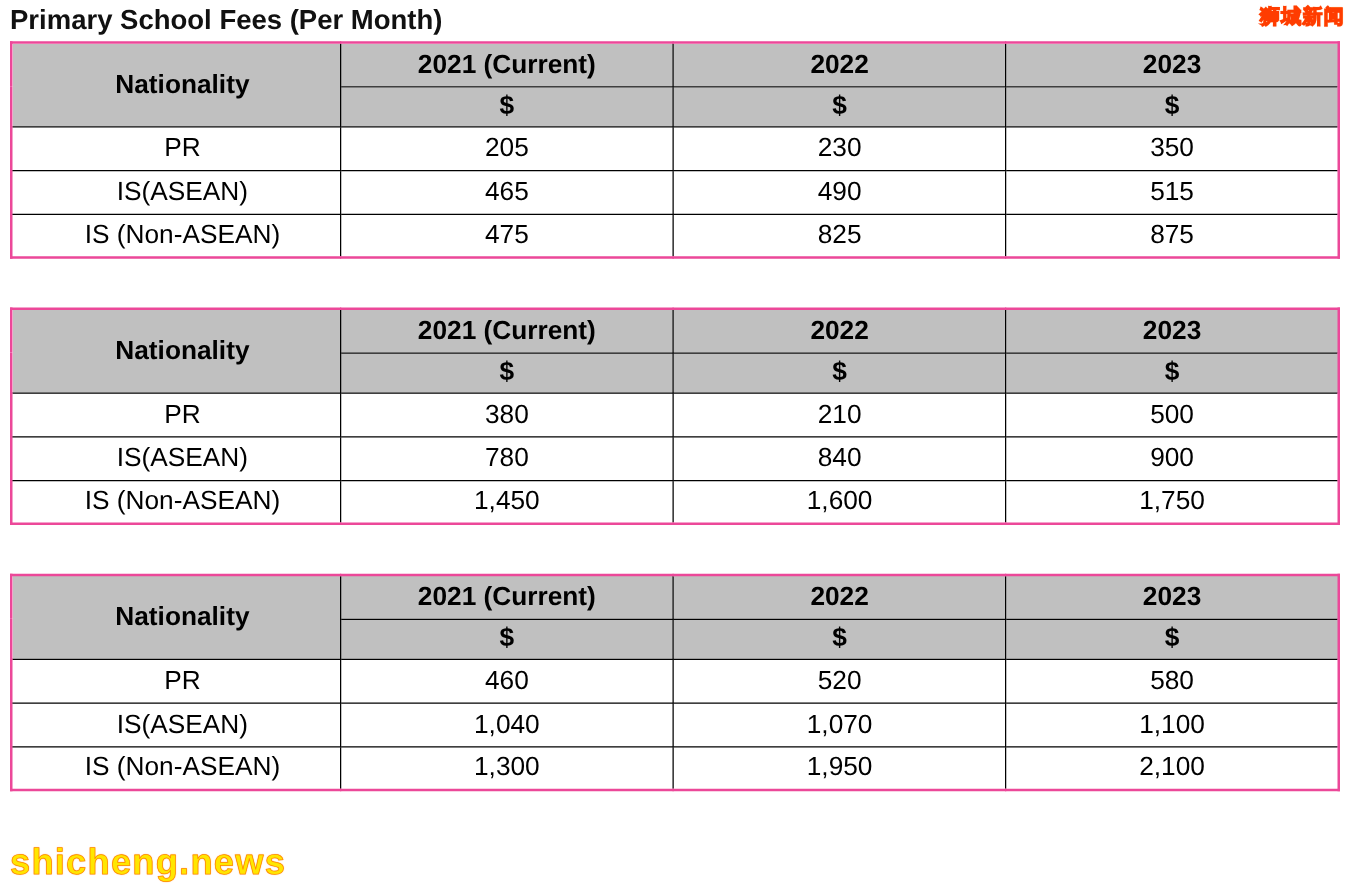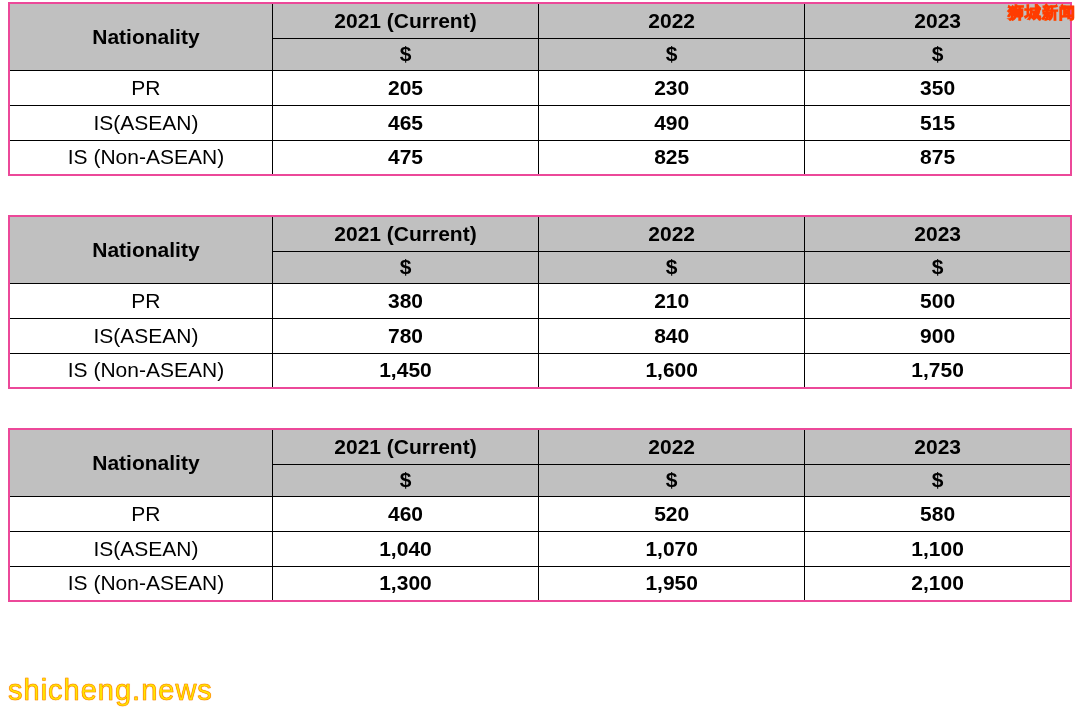--- a/index.html
+++ b/index.html
@@ -42,50 +42,51 @@
     background: #c0c0c0;
     font-weight: bold;
   }
   tr.row-year th { height: 35px; }
   tr.row-cur th { height: 32px; }
   tbody tr { height: 35px; }
   th.nat-head, td.nat-cell {
     text-align: left;
     padding-left: 10px;
   }
-  td.num-cell { font-weight: bold; }
+  td.num-cell { font-weight: normal; }
   
   .wm {
     position: absolute;
     font-weight: bold;
     color: #ffe600;
     -webkit-text-stroke: 1px #ff3c00;
     text-shadow: 0 0 1px #ff6a00;
     pointer-events: none;
     z-index: 5;
   }
   .wm-top-right {
     top: 3px;
     right: 4px;
     font-size: 16px;
     letter-spacing: 1px;
   }
   .wm-bottom-left {
     left: 8px;
     top: 674px;
     font-size: 29px;
-    font-weight: normal;
+    font-weight: bold;
     -webkit-text-stroke: 0.6px #ff8c00;
     letter-spacing: 1px;
   }
 </style>
 </head>
 <body>
 
 <div class="section">
+  <div class="table-title">Primary School Fees (Per Month)</div>
   <table class="fees">
     <colgroup>
         <col class="c-nat">
         <col class="c-year">
         <col class="c-year">
         <col class="c-year">
       </colgroup>
     <thead>
       <tr class="row-year">
         <th class="nat-head" rowspan="2">Nationality</th>

